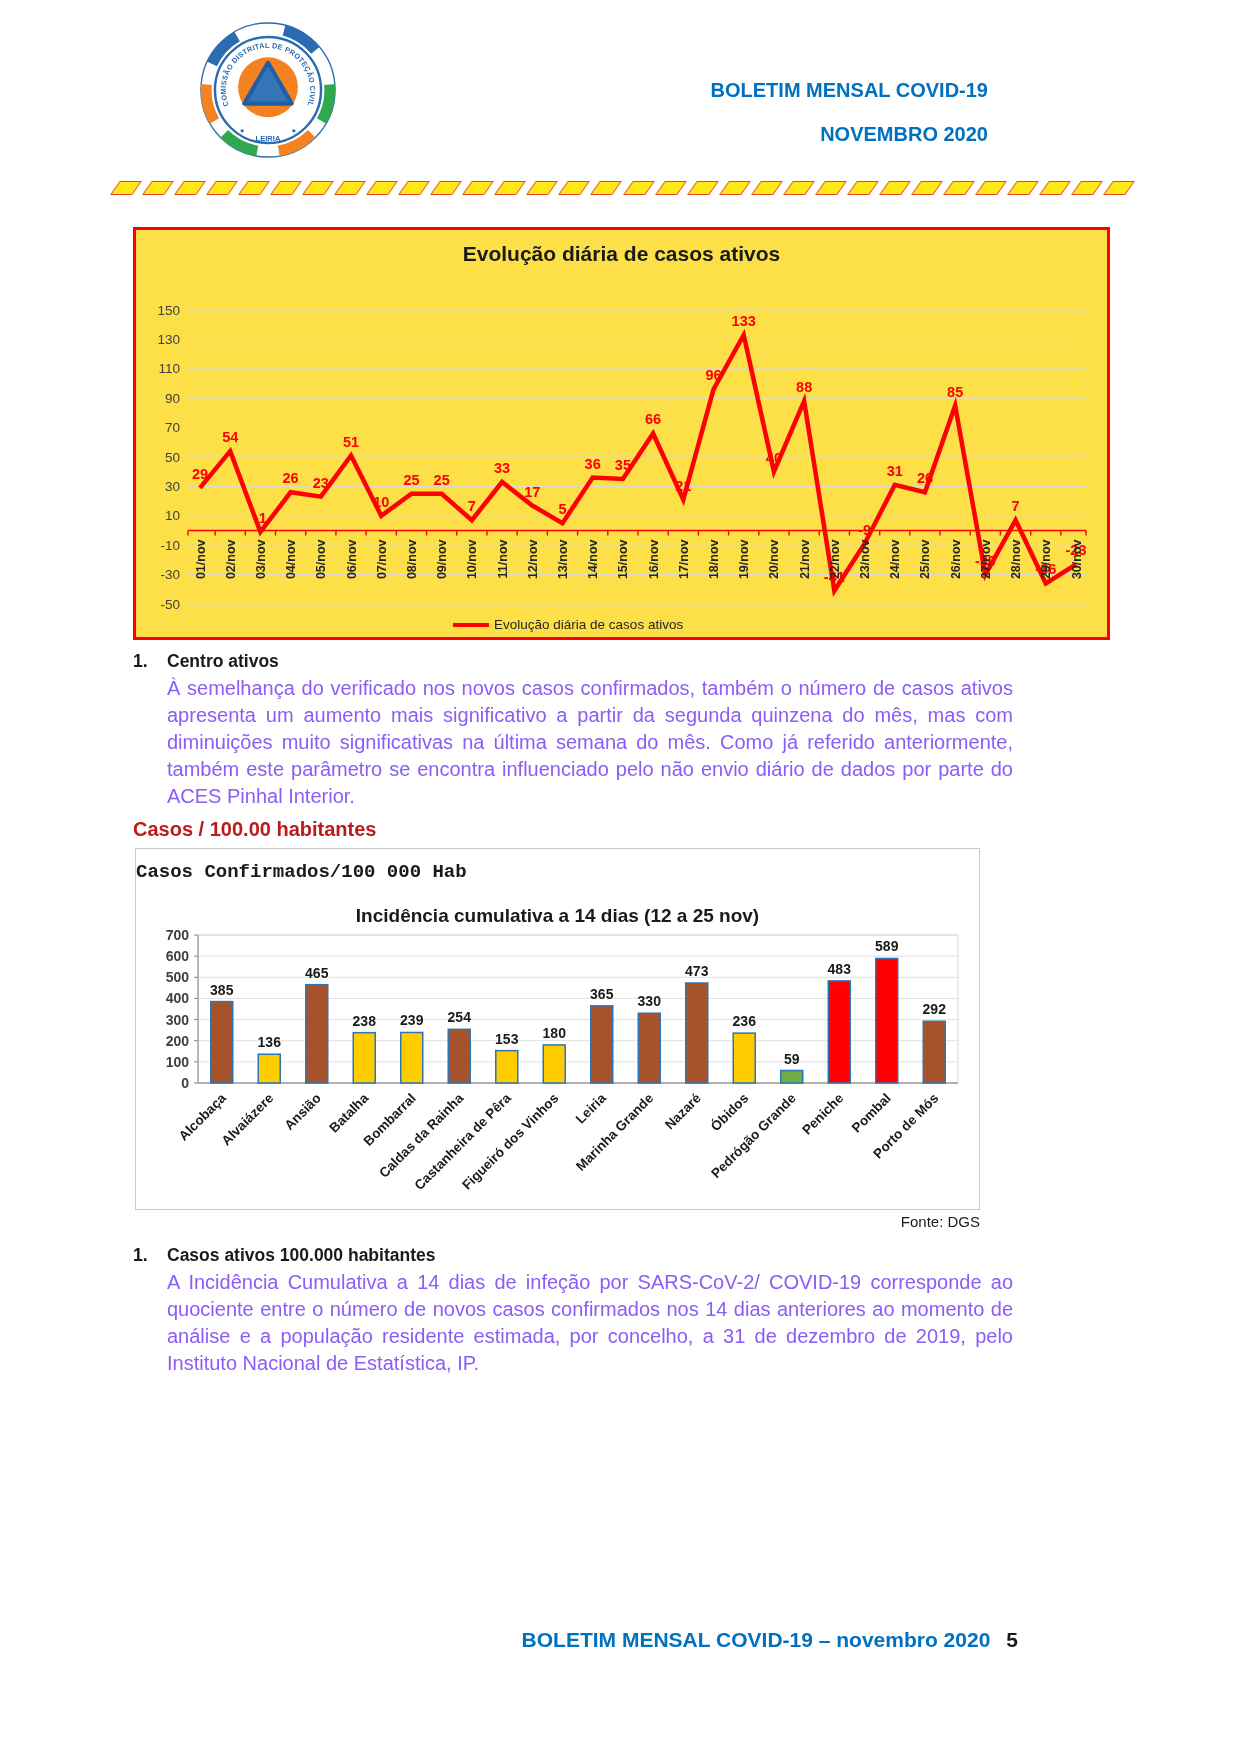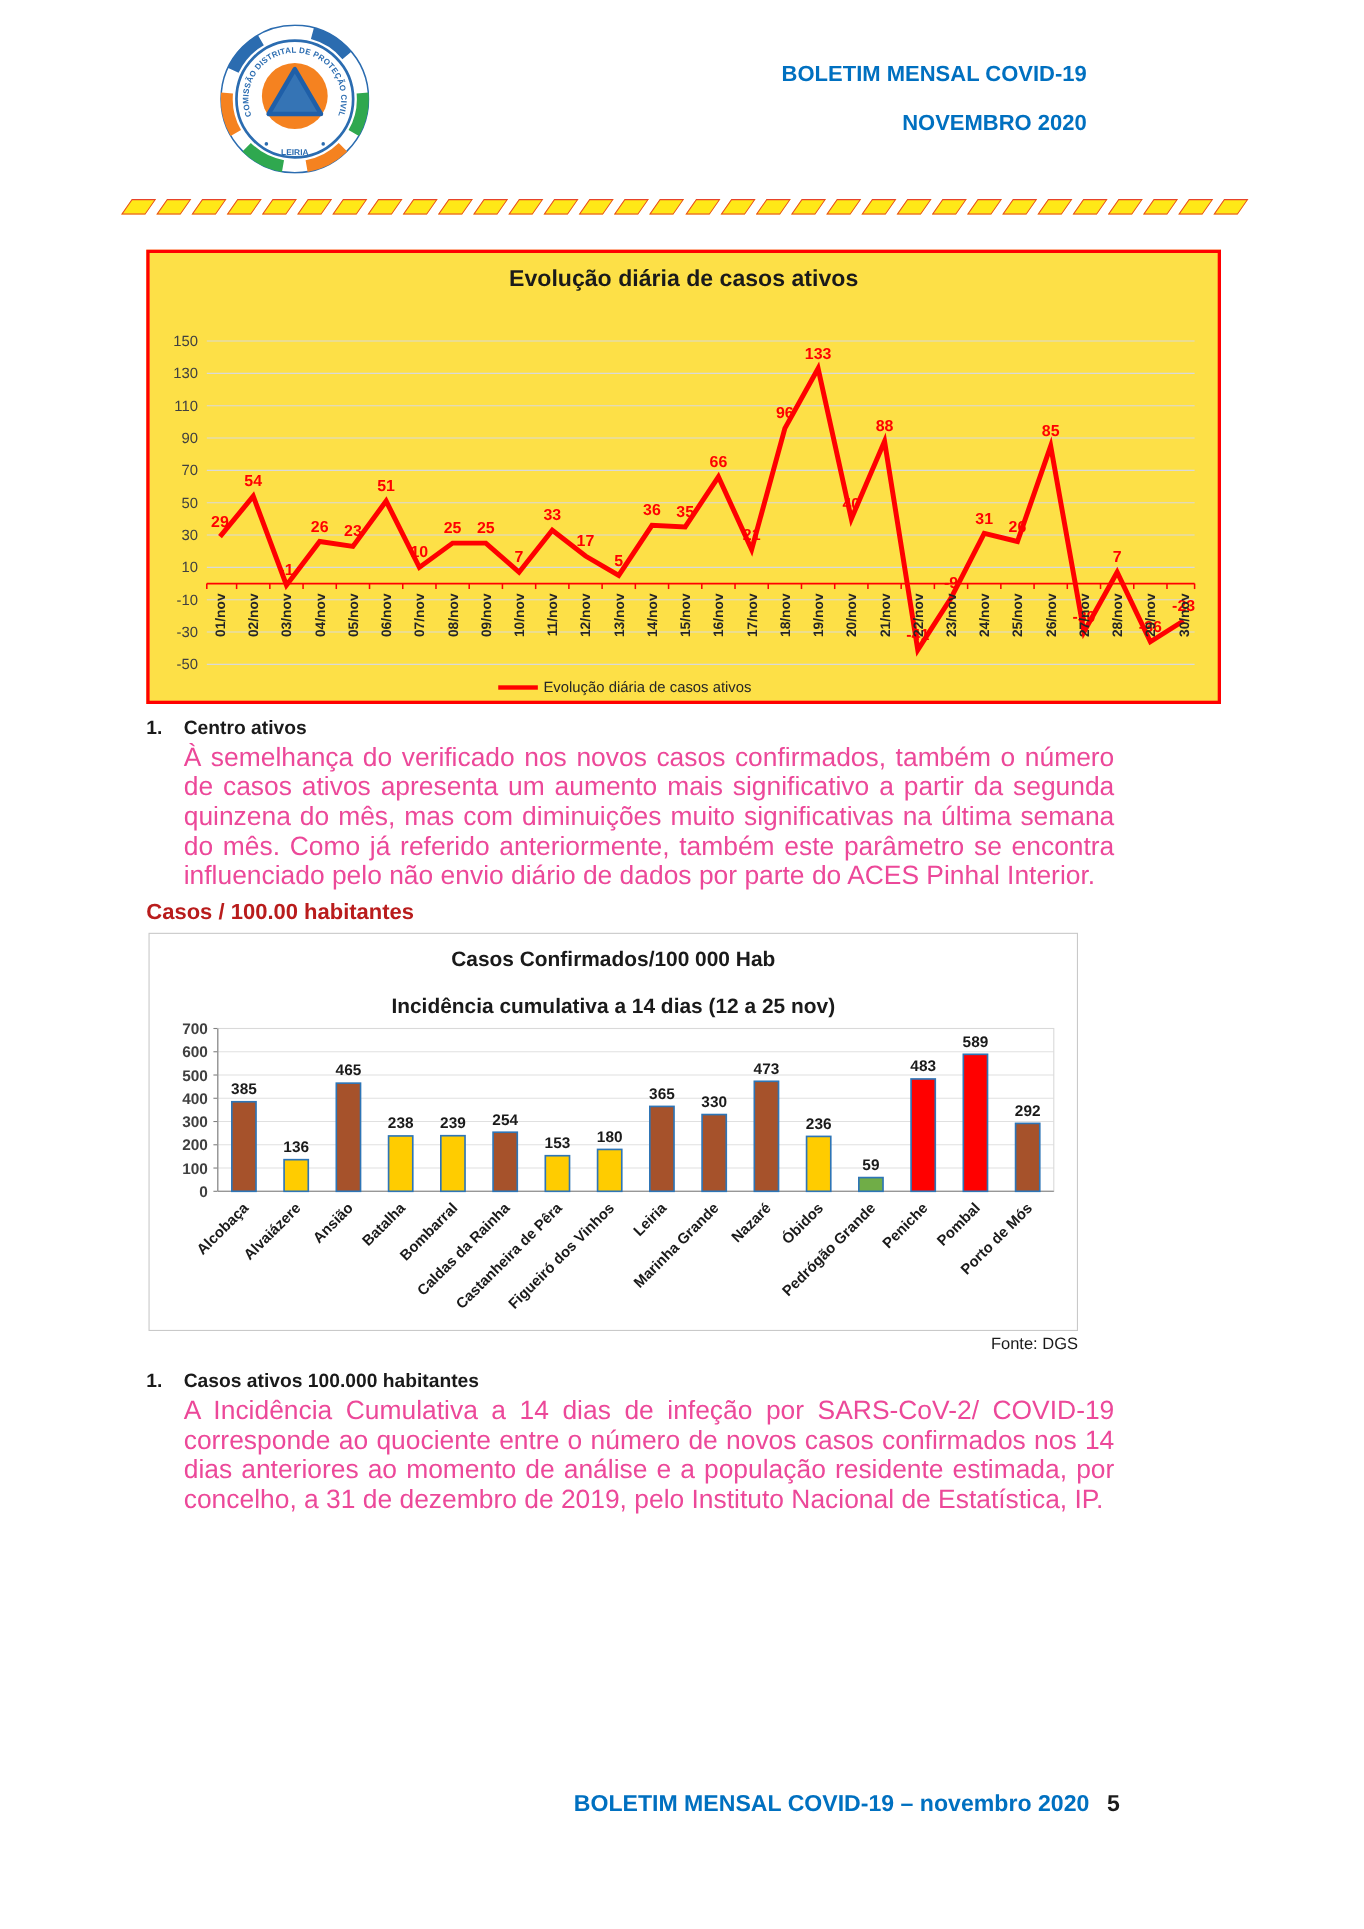--- a/index.html
+++ b/index.html
@@ -3,21 +3,21 @@
 <meta charset="utf-8">
 <style>
   html,body{margin:0;padding:0;background:#888;}
   .page{position:relative;width:1240px;height:1754px;background:#ffffff;margin:0 auto;
         font-family:"Liberation Sans",sans-serif;overflow:hidden;}
   .page *{box-sizing:border-box;}
 
   
   .logo{position:absolute;left:200px;top:22px;width:136px;height:136px;}
   .header-titles{position:absolute;right:252px;top:56px;text-align:right;}
-  .header-titles .t1,.header-titles .t2{font-size:20px;font-weight:bold;color:#0070C0;line-height:24px;}
+  .header-titles .t1,.header-titles .t2{font-size:20px;font-weight:bold;color:#0070C0;line-height:24px;margin-top:22px;}
   .header-titles .t2{margin-top:20px;}
 
   
   .divider{position:absolute;left:115px;top:181px;width:1015px;height:15px;
            display:flex;justify-content:space-between;}
   .stripe{width:22px;height:14px;background:#FFE817;border:1.5px solid #E8442A;
           transform:skewX(-35deg);}
 
   
   .chart1{position:absolute;left:133px;top:227px;width:977px;height:413px;
@@ -25,34 +25,34 @@
   .chart1 .ctitle{position:absolute;top:12px;left:0;width:100%;text-align:center;
           font-size:21px;font-weight:bold;color:#1a1a1a;}
   .chart1 svg{position:absolute;left:0;top:0;overflow:visible;}
   .legend{position:absolute;left:44.5%;bottom:5px;transform:translateX(-50%);
           white-space:nowrap;font-size:13.5px;color:#262626;}
   .legend .swatch{display:inline-block;width:36px;height:4px;background:#FF0000;
           vertical-align:middle;margin-right:5px;}
 
   .chart2{position:absolute;left:135px;top:848px;width:845px;height:362px;
           border:1px solid #C9C9C9;background:#fff;}
-  .chart2 .ctitle{position:absolute;top:10px;left:0;width:100%;text-align:center;
-          font-size:19px;font-weight:bold;color:#1a1a1a;line-height:27px;}
+  .chart2 .ctitle{position:absolute;top:10px;left:0;width:100%;text-align:left;
+          font-size:19px;font-weight:bold;color:#1a1a1a;line-height:27px;font-family:Liberation Mono, monospace;}
   .chart2 .csub{position:absolute;top:37px;left:0;width:100%;text-align:center;
           font-size:19px;font-weight:bold;color:#1a1a1a;line-height:27px;margin-top:16px;}
   .chart2 svg{position:absolute;left:0;top:0;overflow:visible;}
 
   .fonte{position:absolute;left:135px;top:1213px;width:845px;text-align:right;
          font-size:15px;color:#1a1a1a;}
 
   
   .section{position:absolute;left:133px;width:880px;color:#333;}
   .section .hrow{display:flex;font-weight:bold;font-size:17.5px;color:#1a1a1a;line-height:27px;}
   .section .hnum{width:34px;}
-  .section p{margin:0;margin-left:34px;text-align:justify;font-size:24px;line-height:27px;color:#ec4899;}
+  .section p{margin:0;margin-left:34px;text-align:justify;font-size:20px;line-height:27px;color:#8b5cf6;}
   .s1{top:648px;}
   .s2{top:1242px;}
 
   .mid-title{position:absolute;left:133px;top:818px;width:880px;text-align:left;
              font-size:20px;font-weight:bold;color:#b91c1c;}
 
   .footer{position:absolute;left:133px;top:1628px;width:885px;text-align:right;
           font-size:21px;font-weight:bold;color:#0070C0;}
   .footer .pagenum{color:#1a1a1a;margin-left:16px;}
 

